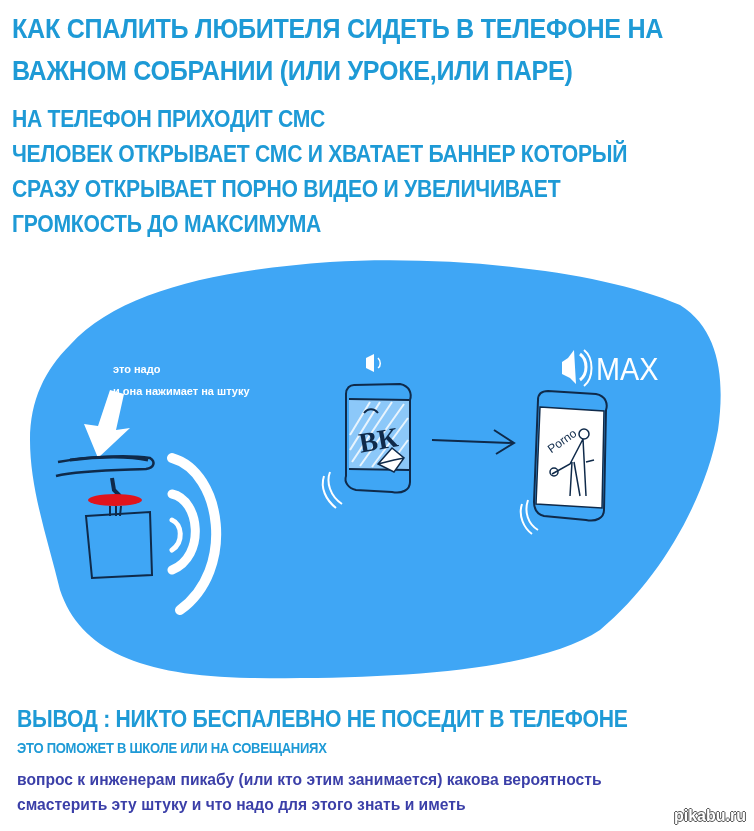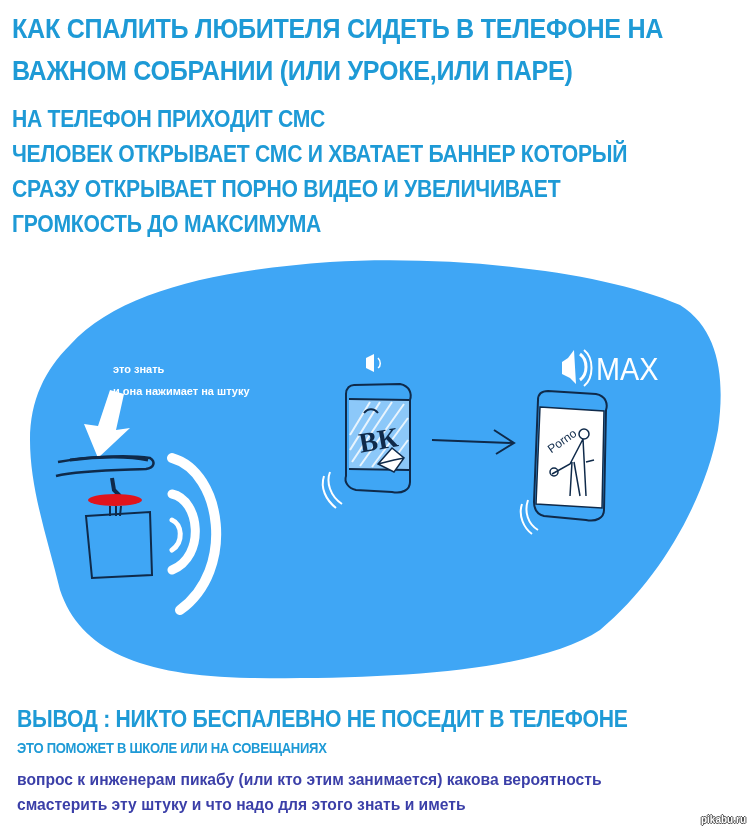--- a/index.html
+++ b/index.html
@@ -4,21 +4,21 @@
 <style>
   html, body { margin:0; padding:0; background:#ffffff; }
   body { width:754px; height:831px; position:relative; overflow:hidden; font-family:"Liberation Sans", sans-serif; }
   .hdr { position:absolute; left:12px; color:#1e9ad6; font-weight:bold; font-family:"Liberation Sans", sans-serif; white-space:nowrap; letter-spacing:-0.3px; }
   .h1 { font-size:27px; transform:scaleX(0.93); transform-origin:left; }
   .h2 { font-size:23px; transform:scaleX(0.92); transform-origin:left; }
   .h3 { font-size:14.5px; transform:scaleX(0.9); transform-origin:left; }
   .q { position:absolute; left:17px; color:#3b3fa8; font-weight:bold; font-size:17px; white-space:nowrap; transform:scaleX(0.92); transform-origin:left; }
   .scene { position:absolute; left:0; top:250px; width:754px; height:430px; }
   .caption { position:absolute; color:#ffffff; font-weight:bold; font-size:11px; white-space:nowrap; }
-  .watermark { position:absolute; right:8px; bottom:6px; font-size:10px; color:#ffffff; font-weight:bold;
+  .watermark { position:absolute; right:8px; bottom:6px; font-size:16px; color:#ffffff; font-weight:bold;
     text-shadow:-1px 0 #555, 1px 0 #555, 0 -1px #555, 0 1px #555; }
 </style>
 </head>
 <body>
 
 <div class="hdr h1" style="top:14px;">КАК СПАЛИТЬ ЛЮБИТЕЛЯ СИДЕТЬ В ТЕЛЕФОНЕ НА</div>
 <div class="hdr h1" style="top:56px;">ВАЖНОМ СОБРАНИИ (ИЛИ УРОКЕ,ИЛИ ПАРЕ)</div>
 
 <div class="hdr h2" style="top:106px;">НА ТЕЛЕФОН ПРИХОДИТ СМС</div>
 <div class="hdr h2" style="top:141px;">ЧЕЛОВЕК ОТКРЫВАЕТ СМС И ХВАТАЕТ БАННЕР КОТОРЫЙ</div>
@@ -94,21 +94,21 @@
       <path d="M568,108 L574,100 L576,134 L570,128 L562,124 L562,112 Z"></path>
       <path d="M580,104 C588,110 588,124 580,130" stroke="#ffffff" stroke-width="3" fill="none"></path>
       <path d="M584,100 C594,108 594,128 584,136" stroke="#ffffff" stroke-width="2" fill="none"></path>
     </g>
     <text x="596" y="130" font-family="Liberation Sans, sans-serif" font-size="32" fill="#ffffff" transform="scale(0.9 1)" transform-origin="596 130">MAX</text>
     <g stroke="#ffffff" stroke-width="2" fill="none">
       <path d="M528,250 C524,262 528,274 538,280"></path>
       <path d="M522,254 C518,266 524,278 532,284"></path>
     </g>
   </svg>
-  <div class="caption" style="left:113px; top:113px;">это знать</div>
+  <div class="caption" style="left:113px; top:113px;">это надо</div>
   <div class="caption" style="left:113px; top:135px;">и она нажимает на штуку</div>
 </div>
 
 <div class="hdr" style="top:706px; left:17px; font-size:23px; transform:scaleX(0.92); transform-origin:left;">ВЫВОД : НИКТО БЕСПАЛЕВНО НЕ ПОСЕДИТ В ТЕЛЕФОНЕ</div>
 <div class="hdr h3" style="top:740px; left:17px;">ЭТО ПОМОЖЕТ В ШКОЛЕ ИЛИ НА СОВЕЩАНИЯХ</div>
 
 <div class="q" style="top:770px;">вопрос к инженерам пикабу (или кто этим занимается) какова вероятность</div>
 <div class="q" style="top:795px;">смастерить эту штуку и что надо для этого знать и иметь</div>
 
 <div class="watermark">pikabu.ru</div>

